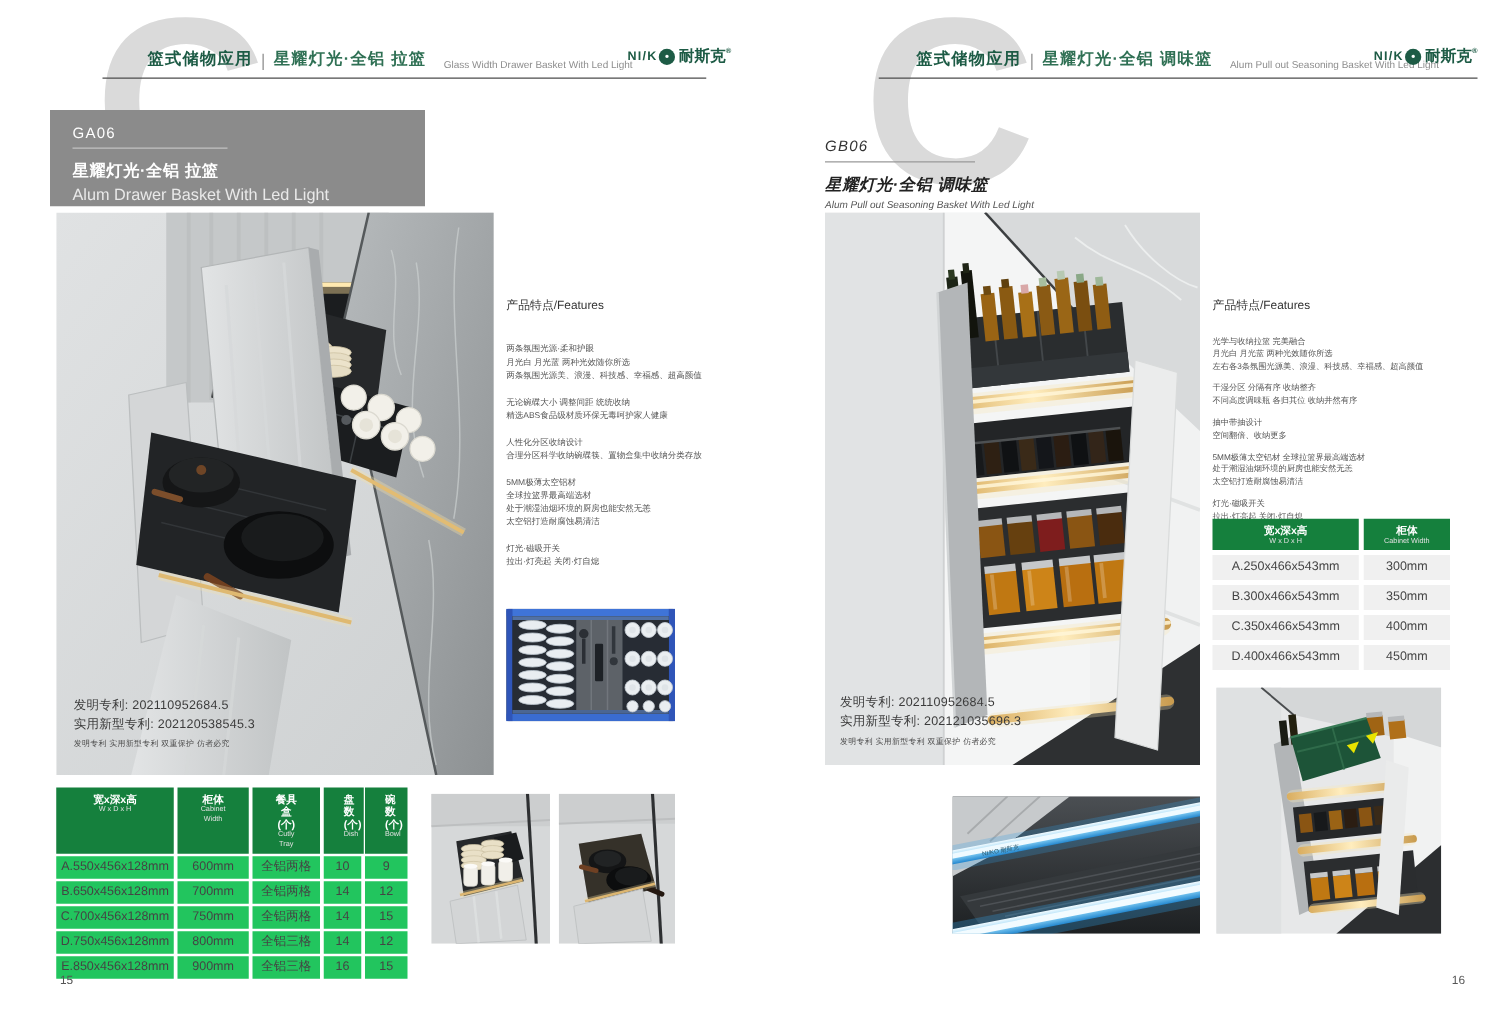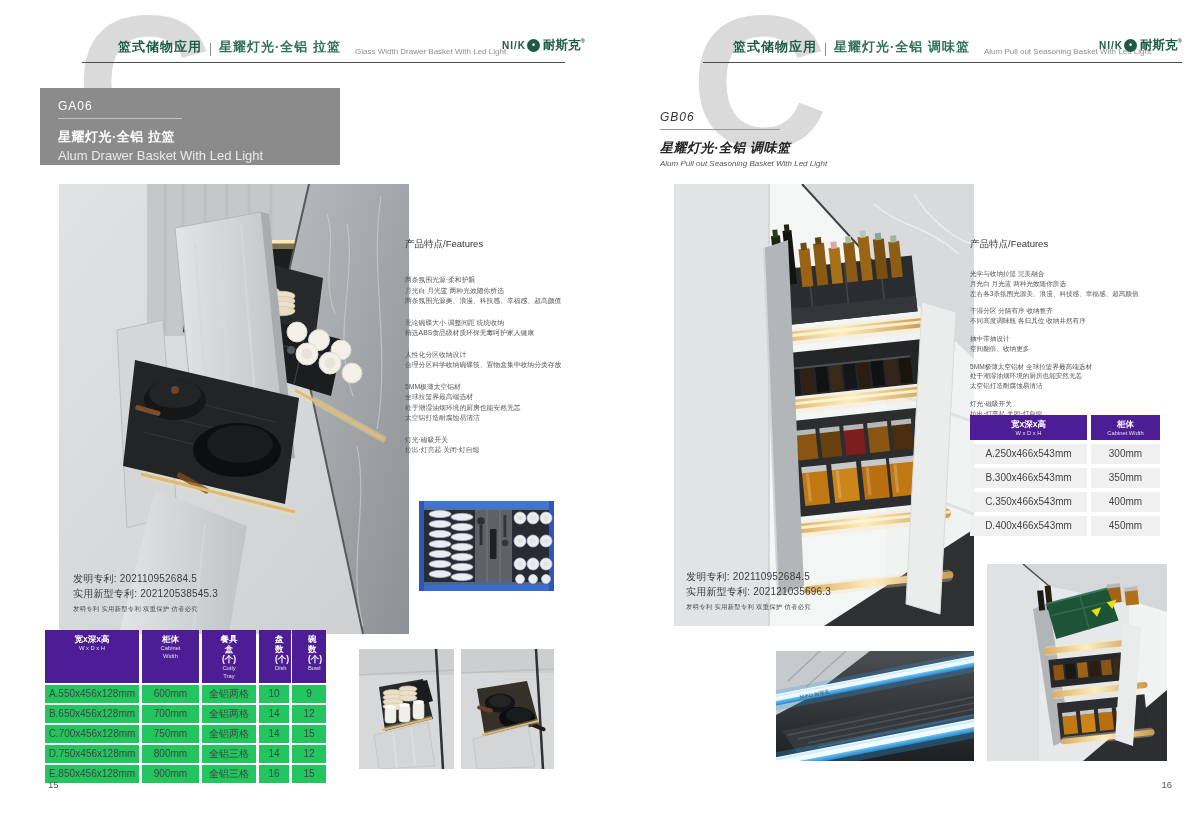--- a/index.html
+++ b/index.html
@@ -38,21 +38,21 @@
   .code { font-size:12px; letter-spacing:1px; }
   .cline { border-bottom:1px solid #c2c2c2; margin:5px 0 9px; }
   .page-l .cline { width:124px; }
   .page-r .cline { width:120px; border-color:#999; }
   .pn-cn { font-size:13px; font-weight:bold; letter-spacing:.5px; }
   .pn-en { font-size:13px; margin-top:2px; }
   .page-l .pn-en { color:#e9e9e9; }
   .page-r .pn-cn { color:#222; }
   .page-r .pn-en { color:#555; font-size:8px; }
 
-  figure { position:absolute; margin:14px; }
+  figure { position:absolute; margin:0; }
   figure svg { display:block; width:100%; height:100%; }
   .page-l .fig-main { left:15px; top:170px; width:350px; height:450px; }
   .page-r .fig-main { left:15px; top:170px; width:300px; height:442px; }
 
   .patent { position:absolute; left:14px; bottom:20px; z-index:2; }
   .page-r .patent { left:12px; bottom:14px; }
   .pt1 { font-size:10px; color:#3c3c3c; line-height:15px; letter-spacing:.2px; }
   .pt2 { font-size:6.3px; color:#4a4a4a; margin-top:4px; letter-spacing:.3px; }
 
   .feat { position:absolute; }
@@ -70,21 +70,21 @@
   .thumb2 { left:417px; top:635px; width:93px; height:120px; }
   .thumb-blue { left:117px; top:637px; width:198px; height:110px; }
   .thumb-basket { left:328px; top:550px; width:180px; height:197px; }
 
   .tbl-wrap { position:absolute; }
   .page-l .tbl-wrap { left:15px; top:630px; width:275px; }
   .page-r .tbl-wrap { left:325px; top:415px; width:190px; }
   .tbl { display:grid; }
   .page-l .tbl { grid-template-columns:94px 57px 54px 30px 34px; gap:2px 3px; }
   .page-r .tbl { grid-template-columns:117px 69px; gap:4px; }
-  .th { background:#4c1d95; color:#fff; text-align:center; padding:4px 16px 3px; }
+  .th { background:#15803d; color:#fff; text-align:center; padding:4px 16px 3px; }
   .th-cn { font-size:8.5px; font-weight:bold; line-height:10px; }
   .th-en { font-size:5.8px; color:#e0e0e0; line-height:8px; }
   .td { font-size:10px; color:#444; text-align:center; }
   .page-l .td { background:#22c55e; line-height:18px; height:18px;text-align:center; }
   .page-r .td { background:#f0f0f0; line-height:20px; height:20px; }
 
   .pageno { position:absolute; font-size:9.5px; color:#555; z-index:2; }
   .pageno-l { left:18px; top:779px; }
   .pageno-r { right:28px; top:779px; }
 </style>

